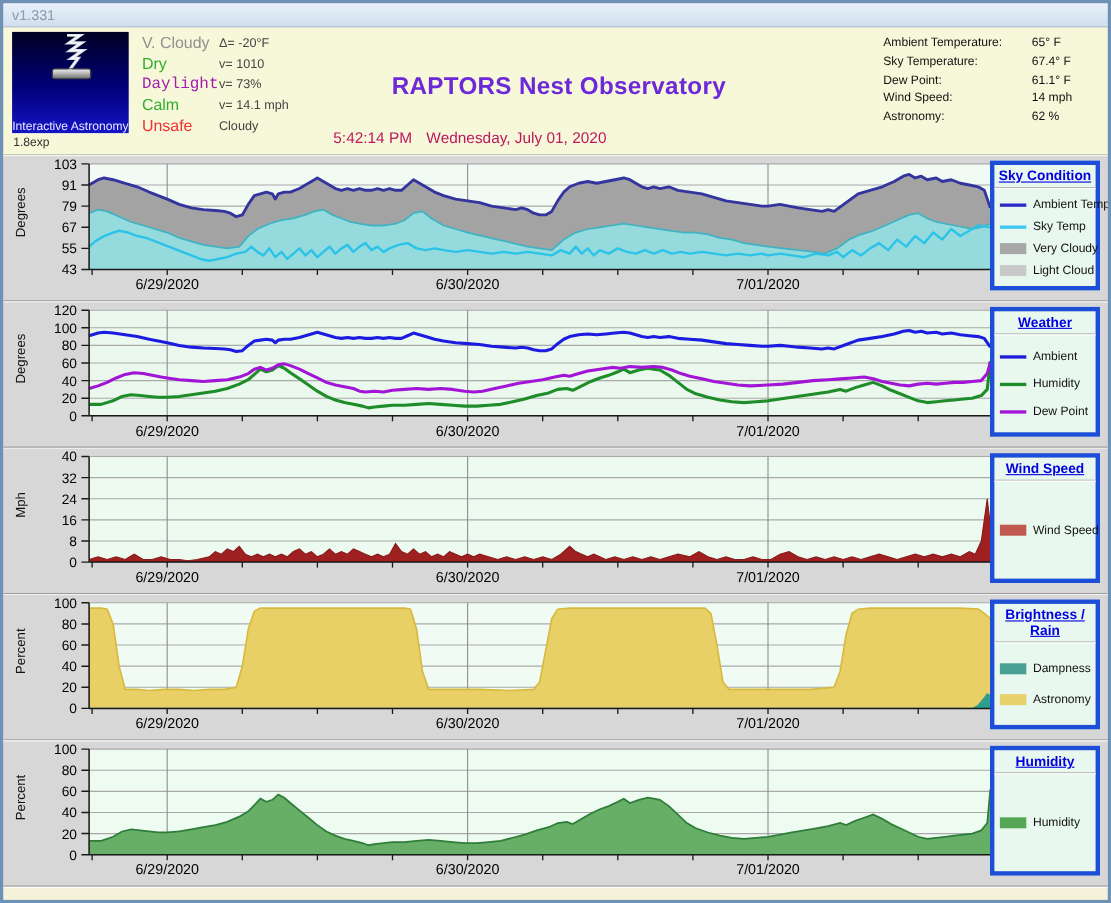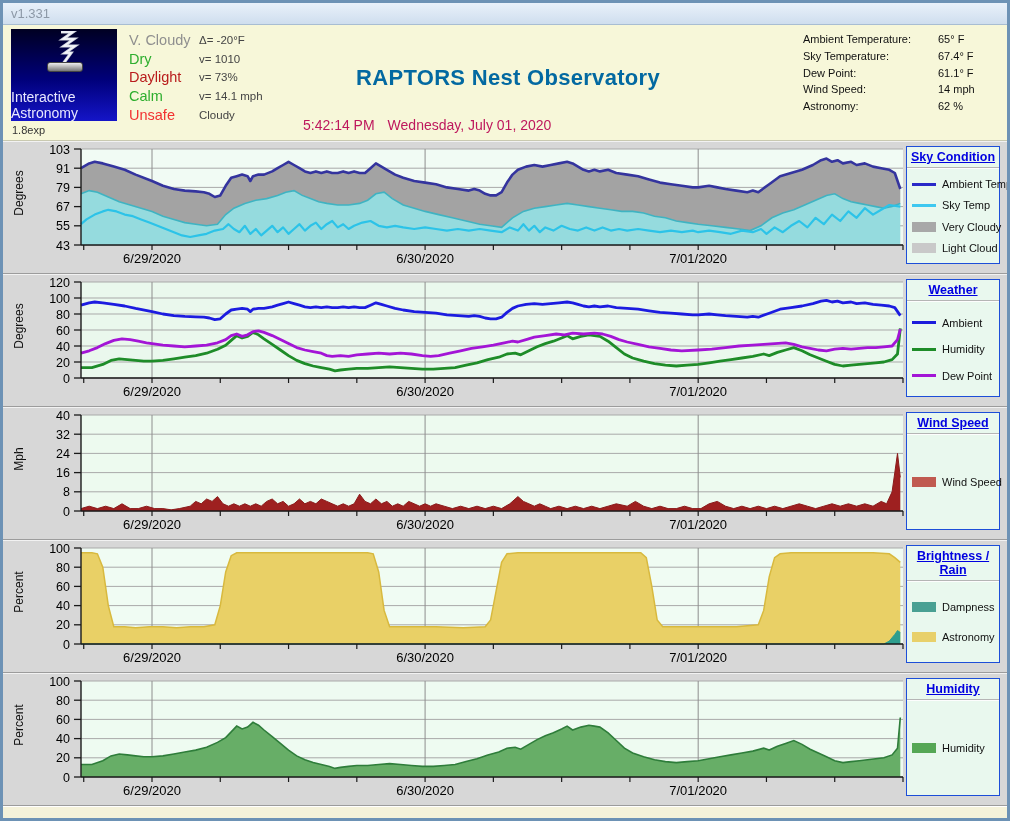--- a/index.html
+++ b/index.html
@@ -7,40 +7,40 @@
   .titlebar{height:21px;background:linear-gradient(#e9f1fa,#cfdeee);border-bottom:1px solid #a8bdd2;display:flex;align-items:center;}
   .titlebar .vtext{color:#8d99a7;font-size:13px;margin-left:8px;}
   .header{position:relative;height:115px;background:#f7f7d9;border-bottom:1px solid #c9c9b0;}
   
   .logo{position:absolute;left:8px;top:4px;width:106px;height:92px;background:linear-gradient(#000022,#00007a 55%,#1515c8);overflow:hidden;}
   .logo .bolt{position:absolute;left:30px;top:2px;width:46px;height:34px;}
   .logo .sensor{position:absolute;left:36px;top:33px;width:34px;height:8px;background:linear-gradient(#eee,#777);border-radius:3px;border:1px solid #444;}
   .logo .plate{position:absolute;left:3px;top:42px;width:98px;height:36px;background:linear-gradient(#4a4a4a,#000 60%);border:1px solid #666;border-radius:5px;text-align:center;}
   .logo .skyalert{font-style:italic;font-weight:bold;font-size:19px;color:#dde6ff;letter-spacing:.5px;line-height:20px;margin-top:1px;}
   .logo .wds{font-style:italic;font-weight:bold;font-size:9.5px;color:#fff;line-height:11px;}
-  .logo .ia{position:absolute;left:0;bottom:0;width:100%;text-align:left;font-size:14px;color:#e8e8ff;}
+  .logo .ia{position:absolute;left:0;bottom:0;width:100%;text-align:center;font-size:11px;color:#e8e8ff;}
   .expver{position:absolute;left:9px;top:99px;font-size:11px;color:#333;}
   
   .status-list{position:absolute;left:126px;top:6px;}
   .status-row{display:flex;height:18.6px;align-items:center;}
   .status-row .slabel{width:70px;font-size:14.5px;}
   .status-row .svalue{font-size:11.5px;color:#444;}
   
   .centerblock{position:absolute;left:300px;top:0;width:410px;height:100%;text-align:center;}
-  .page-title{margin-top:40px;font-size:22px;font-weight:bold;color:#0369a1;letter-spacing:.3px;}
+  .page-title{margin-top:40px;font-size:22px;font-weight:bold;color:#6d28d9;letter-spacing:.3px;}
   .timedate{margin-top:26px;font-size:14px;color:#be185d;display:flex;gap:13px;}
   
   .readings{position:absolute;left:800px;top:6px;display:grid;grid-template-columns:135px auto;row-gap:0;}
   .readings .rlabel,.readings .rvalue{font-size:11px;color:#111;line-height:16.8px;}
   
   .charts{position:relative;}
   .panel{position:relative;height:133px;background:#d7d7d7;box-shadow:inset 0 1px 0 #f2f2f2, inset 0 -1px 0 #9c9c9c;}
   .panel svg{position:absolute;left:0;top:0;display:block;}
   .ylab{position:absolute;left:16px;top:52px;transform:translate(-50%,-50%) rotate(-90deg);font-size:12px;color:#111;white-space:nowrap;}
-  .legend{position:absolute;right:7px;top:5px;bottom:10px;width:92px;background:#e9f8ee;border:1px solid #1d4ed8;display:flex;flex-direction:column;}
+  .legend{position:absolute;right:7px;top:5px;bottom:10px;width:92px;background:#e9f8ee;border:4px solid #1d4ed8;display:flex;flex-direction:column;}
   .legend-title{text-align:center;font-size:12.5px;font-weight:bold;color:#0000e0;text-decoration:underline;padding-top:3px;}
   .legend-rule{border-top:1px solid #b5b5b5;border-bottom:1px solid #fdfdfd;margin-top:3px;}
   .legend-items{flex:1;display:flex;flex-direction:column;justify-content:space-evenly;padding:0 5px;}
   .legend-item{display:flex;align-items:center;gap:6px;}
   .legend-item .lbl{font-size:11px;color:#111;white-space:nowrap;}
   .sw-line{width:24px;height:3px;flex:0 0 24px;}
   .sw-box{width:24px;height:10px;flex:0 0 24px;}
   .bottomstrip{height:13px;background:#f5f2da;border-top:1px solid #fff;}
 </style>
 </head>
@@ -65,21 +65,21 @@
     <div class="status-list">
         <div class="status-row">
           <span class="slabel" style="color: rgb(143, 143, 143);">V. Cloudy</span>
           <span class="svalue">Δ= -20°F</span>
         </div>
         <div class="status-row">
           <span class="slabel" style="color: rgb(46, 174, 46);">Dry</span>
           <span class="svalue">v= 1010</span>
         </div>
         <div class="status-row">
-          <span class="slabel" style="color: #b91c1c;">Daylight</span>
+          <span class="slabel" style="color: #a21caf; font-family: Liberation Mono, monospace;">Daylight</span>
           <span class="svalue">v= 73%</span>
         </div>
         <div class="status-row">
           <span class="slabel" style="color: rgb(46, 174, 46);">Calm</span>
           <span class="svalue">v= 14.1 mph</span>
         </div>
         <div class="status-row">
           <span class="slabel" style="color: rgb(242, 49, 49);">Unsafe</span>
           <span class="svalue">Cloudy</span>
         </div>

